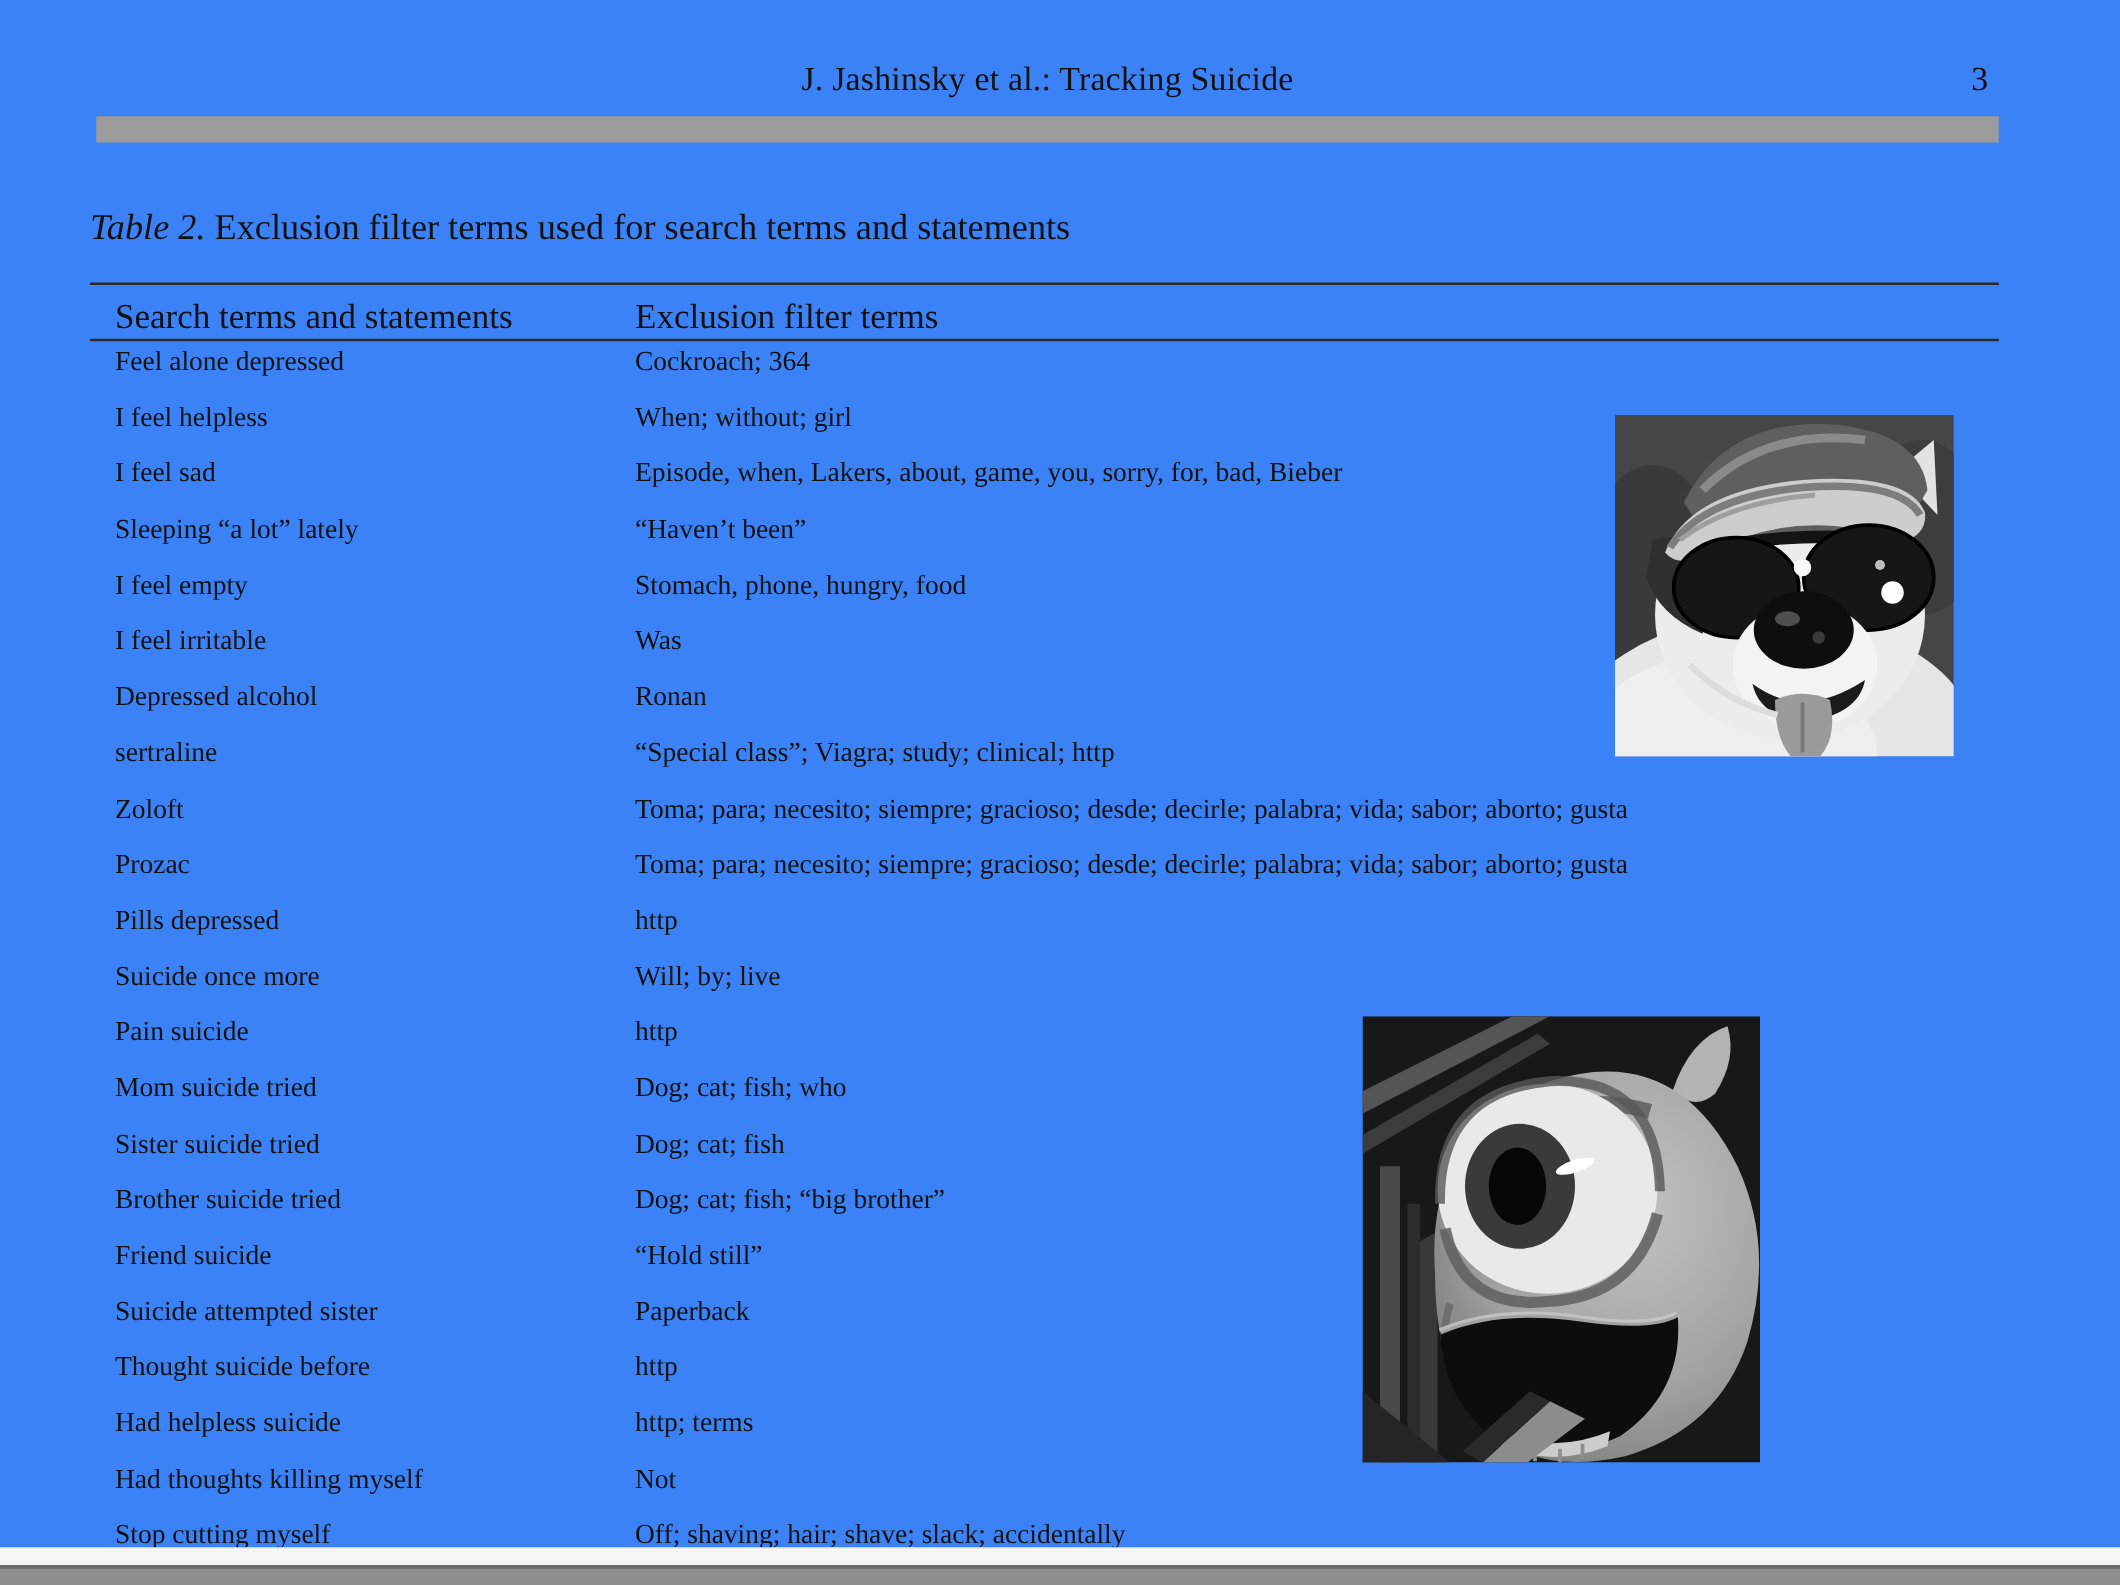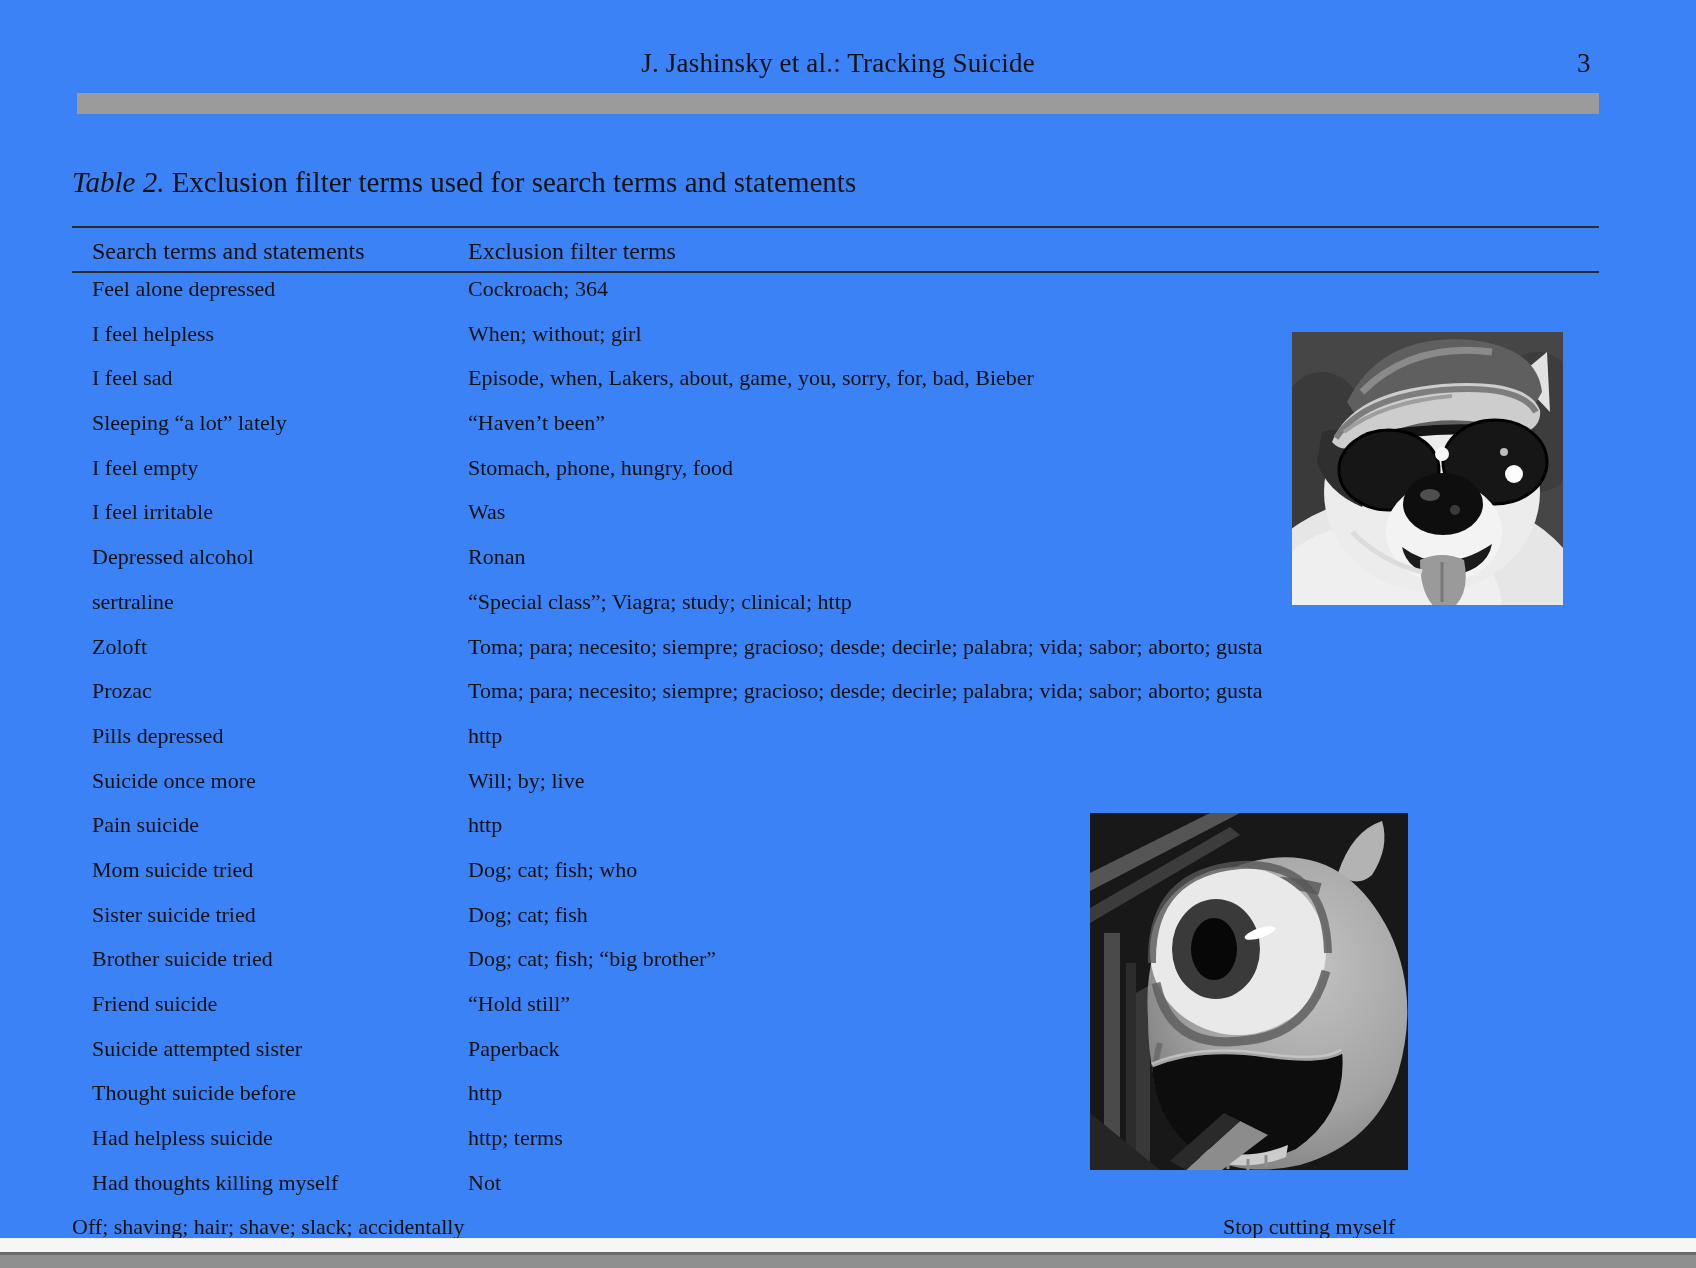--- a/index.html
+++ b/index.html
@@ -57,24 +57,24 @@
   }
   .rule-top { top: 226px; }
   .rule-head { top: 271px; }
   
   .thead {
     position: absolute;
     left: 72px;
     top: 238px;
     width: 1527px;
     display: flex;
-    font-size: 24px;
+    font-size: 28px;
   }
   .col-1 { width: 396px; padding-left: 20px; flex: 0 0 auto; }
-  .col-2 { flex: 1 1 auto; }
+  .col-2 { flex: 1 1 auto; margin-left: 40px; }
   
   .tbody {
     position: absolute;
     left: 72px;
     top: 276px;
     width: 1527px;
   }
   .trow {
     display: flex;
     height: 44.7px;
@@ -216,22 +216,22 @@
       </div>
       <div class="trow">
         <div class="cell col-1">Had helpless suicide</div>
         <div class="cell col-2">http; terms</div>
       </div>
       <div class="trow">
         <div class="cell col-1">Had thoughts killing myself</div>
         <div class="cell col-2">Not</div>
       </div>
       <div class="trow">
+        <div class="cell col-1">Stop cutting myself</div>
         <div class="cell col-2">Off; shaving; hair; shave; slack; accidentally</div>
-        <div class="cell col-1">Stop cutting myself</div>
       </div>
     </div>
 
   <svg class="dog-meme" viewBox="0 0 271 273" xmlns="http://www.w3.org/2000/svg" aria-hidden="true">
     <rect x="0" y="0" width="271" height="273" fill="#464646"></rect>
     <ellipse cx="30" cy="150" rx="60" ry="110" fill="#3a3a3a"></ellipse>
     <ellipse cx="245" cy="90" rx="50" ry="70" fill="#3d3d3d"></ellipse>
 
     <ellipse cx="125" cy="265" rx="165" ry="105" fill="#e6e6e6"></ellipse>
     <ellipse cx="90" cy="275" rx="120" ry="85" fill="#efefef"></ellipse>

